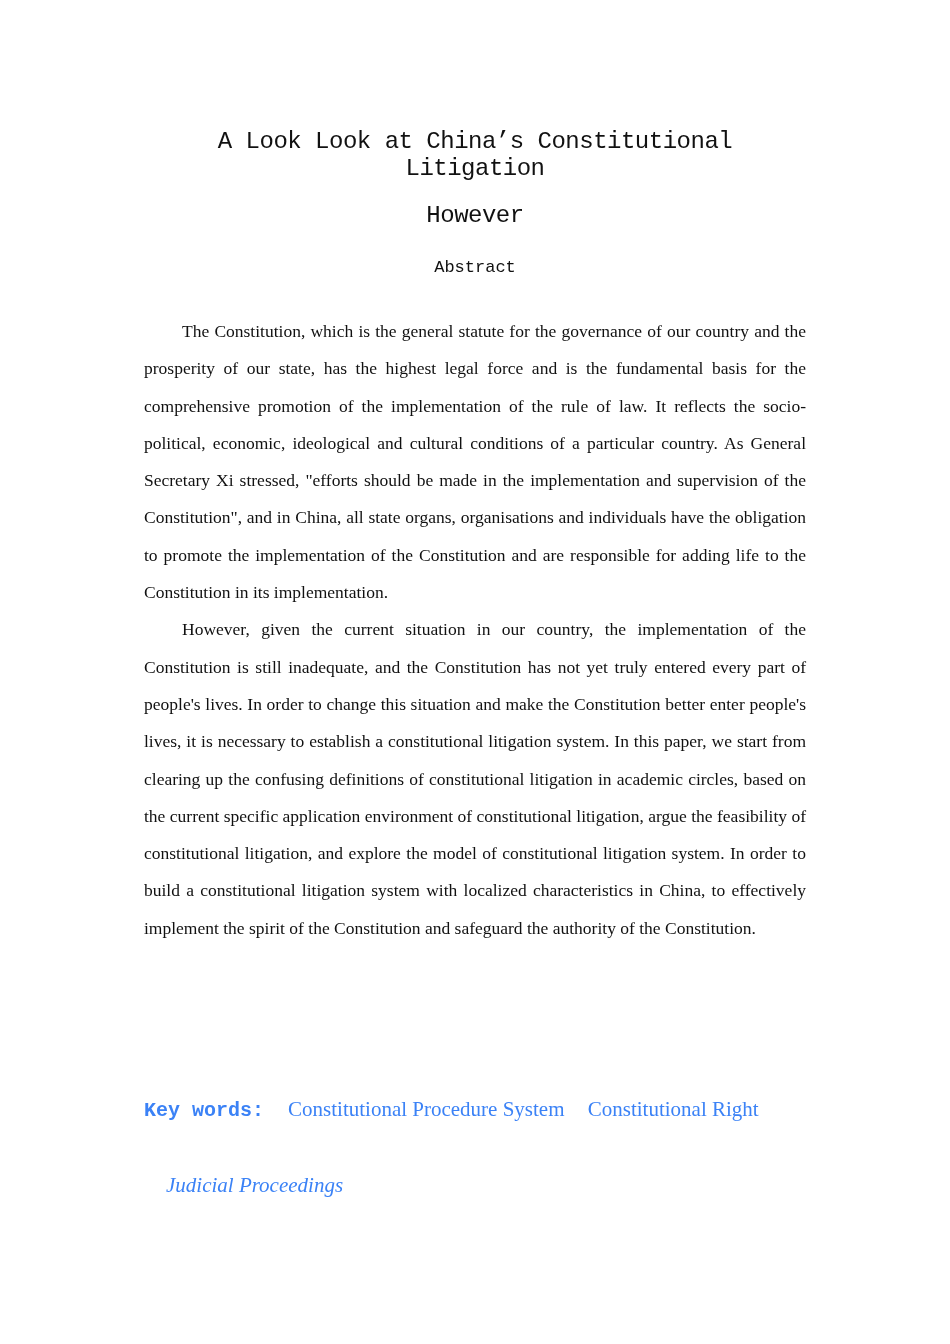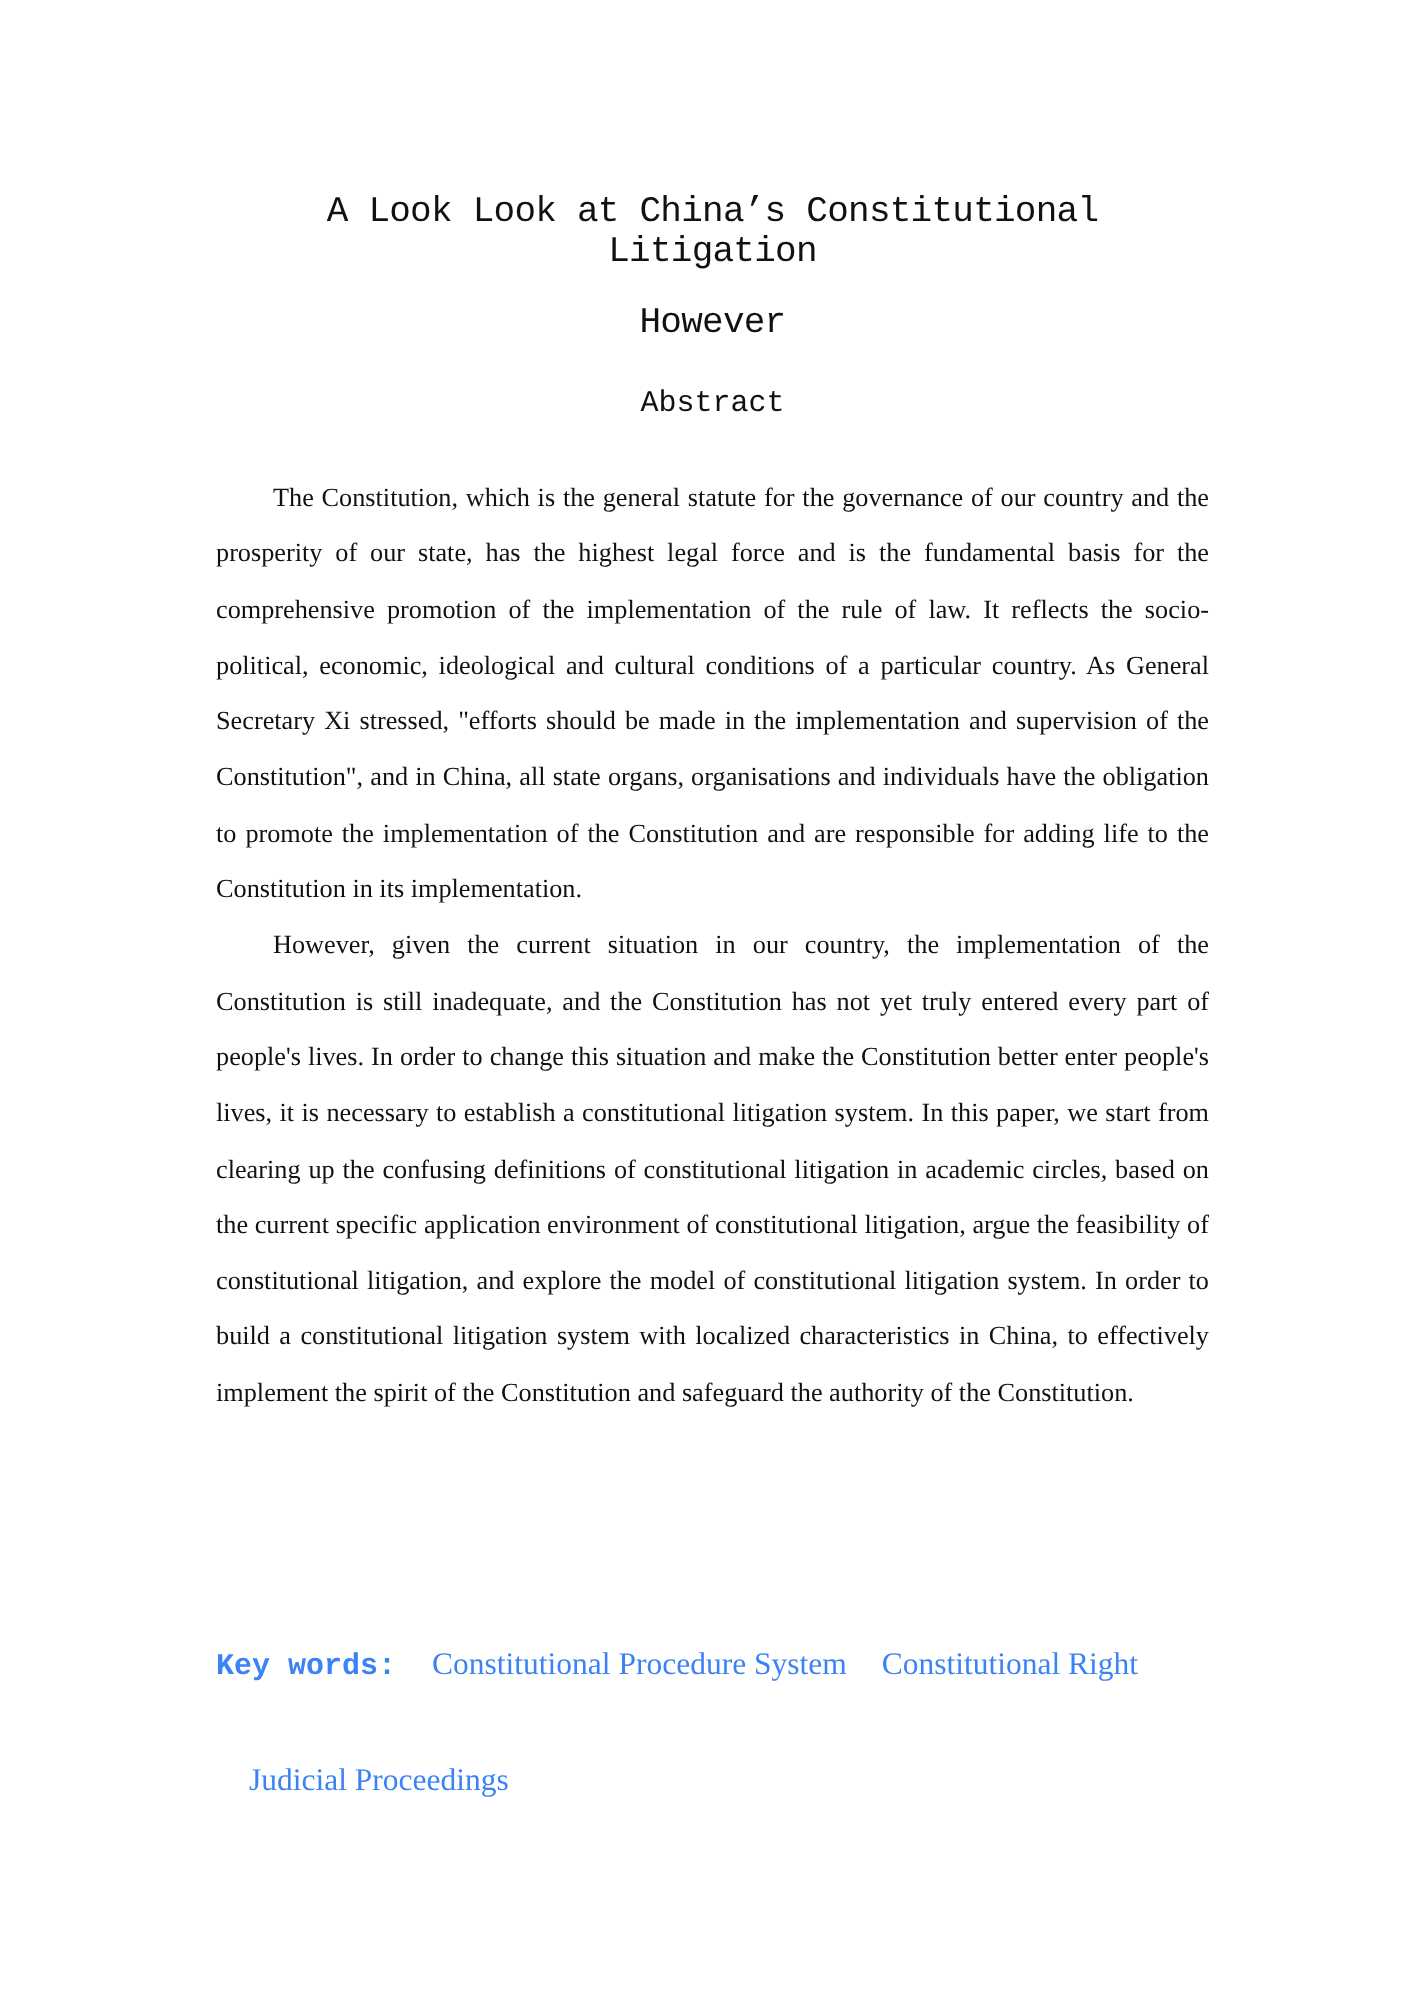--- a/index.html
+++ b/index.html
@@ -8,36 +8,36 @@
   .title {
     position: absolute; left: 0; width: 662px; text-align: center;
     font-family: "Liberation Mono", "DejaVu Sans Mono", monospace;
     font-size: 24px; letter-spacing: -0.5px; color: #111;
   }
   .title1 { top: 128px; }
   .title2 { top: 202px; }
   .abstract-heading {
     position: absolute; top: 258px; left: 0; width: 662px; text-align: center;
     font-family: "Liberation Mono", "DejaVu Sans Mono", monospace;
-    font-size: 20px; color: #111;
+    font-size: 17px; color: #111;
   }
   .body {
     position: absolute; top: 313px; left: 0; width: 662px;
     font-family: "Liberation Serif", "DejaVu Serif", serif;
     font-size: 17.5px; line-height: 37.3px; text-align: justify; color: #111;
   }
   .body p { margin: 0; text-indent: 38px; }
   .keywords {
     position: absolute; top: 1072px; left: 0; width: 662px;
     font-family: "Liberation Serif", "DejaVu Serif", serif;
     font-size: 21px; line-height: 74px; text-align: justify; color: #3b82f6;
   }
   .kw-label { font-family: "Liberation Mono", "DejaVu Sans Mono", monospace; font-size: 20px; font-weight: bold; margin-right: 24px; }
   .kw-item { margin-right: 18px; }
-  .kw-last { display: block; padding-left: 22px; line-height: 74px; }
+  .kw-last { display: block; padding-left: 22px; line-height: 74px; font-style: italic; }
 </style>
 </head>
 <body>
 
 <div class="page">
   <div class="title title1">A Look Look at China’s Constitutional Litigation</div>
   <div class="title title2">However</div>
   <div class="abstract-heading">Abstract</div>
 
   <div class="body">

